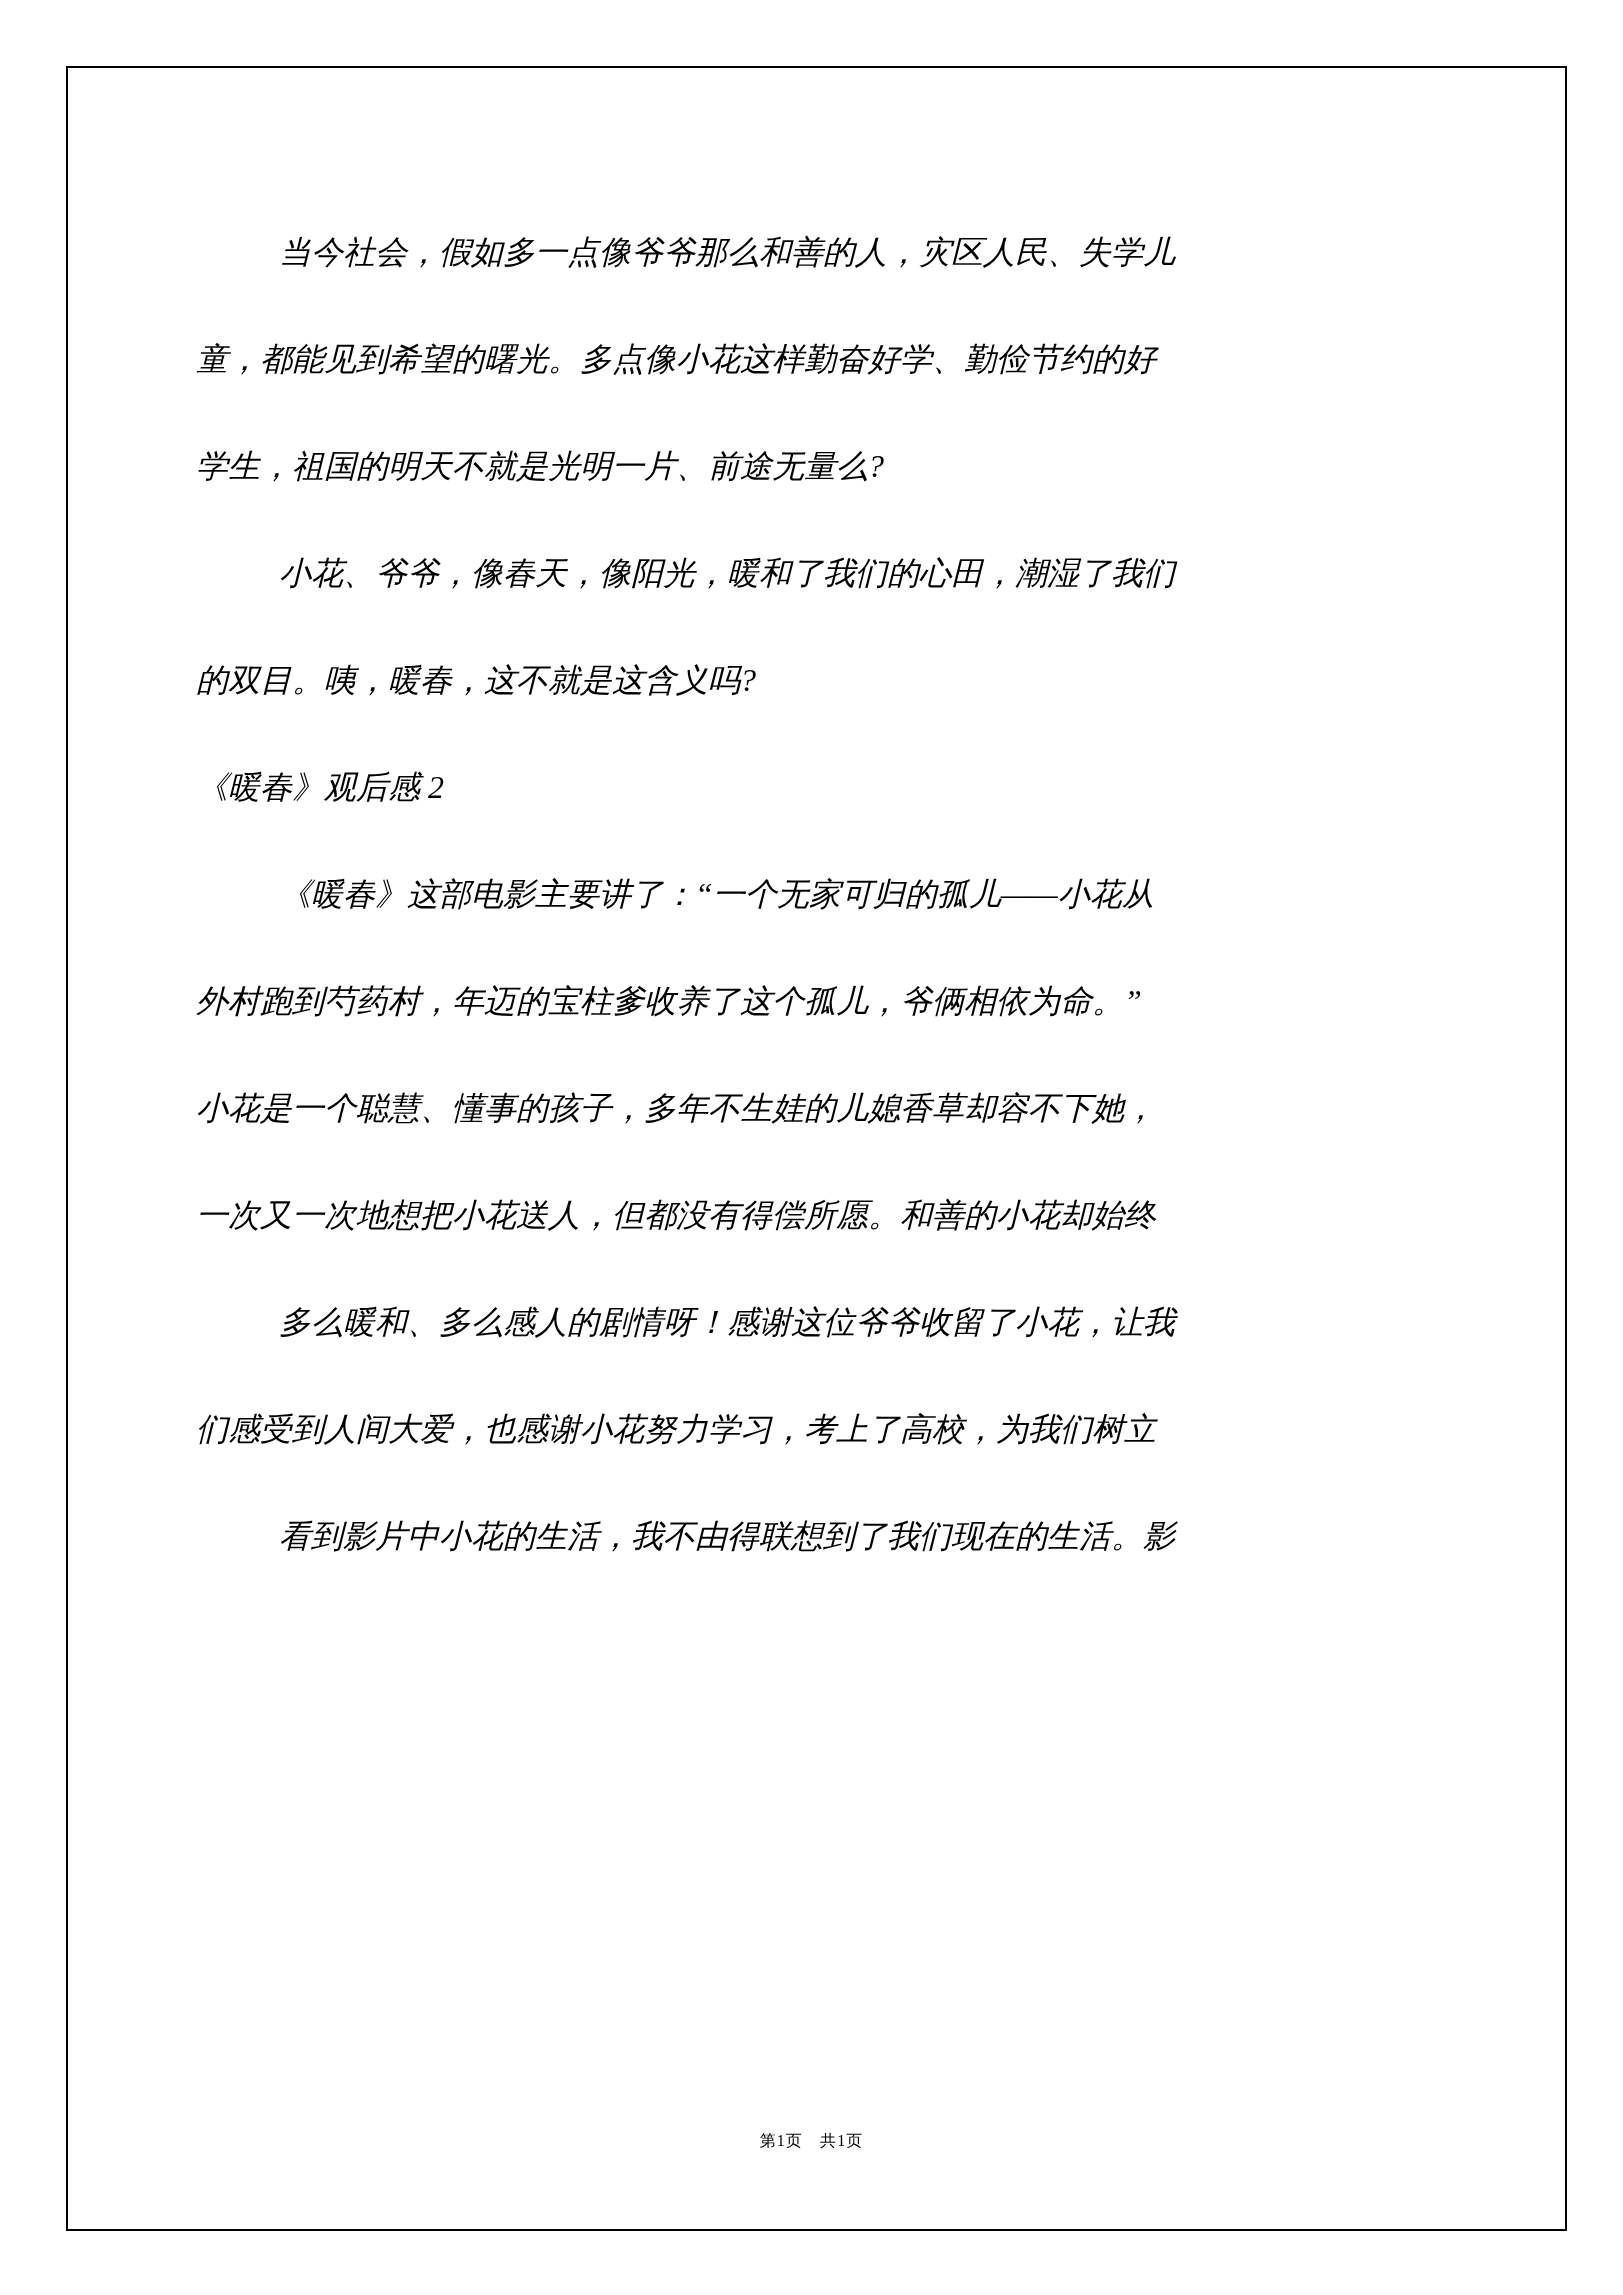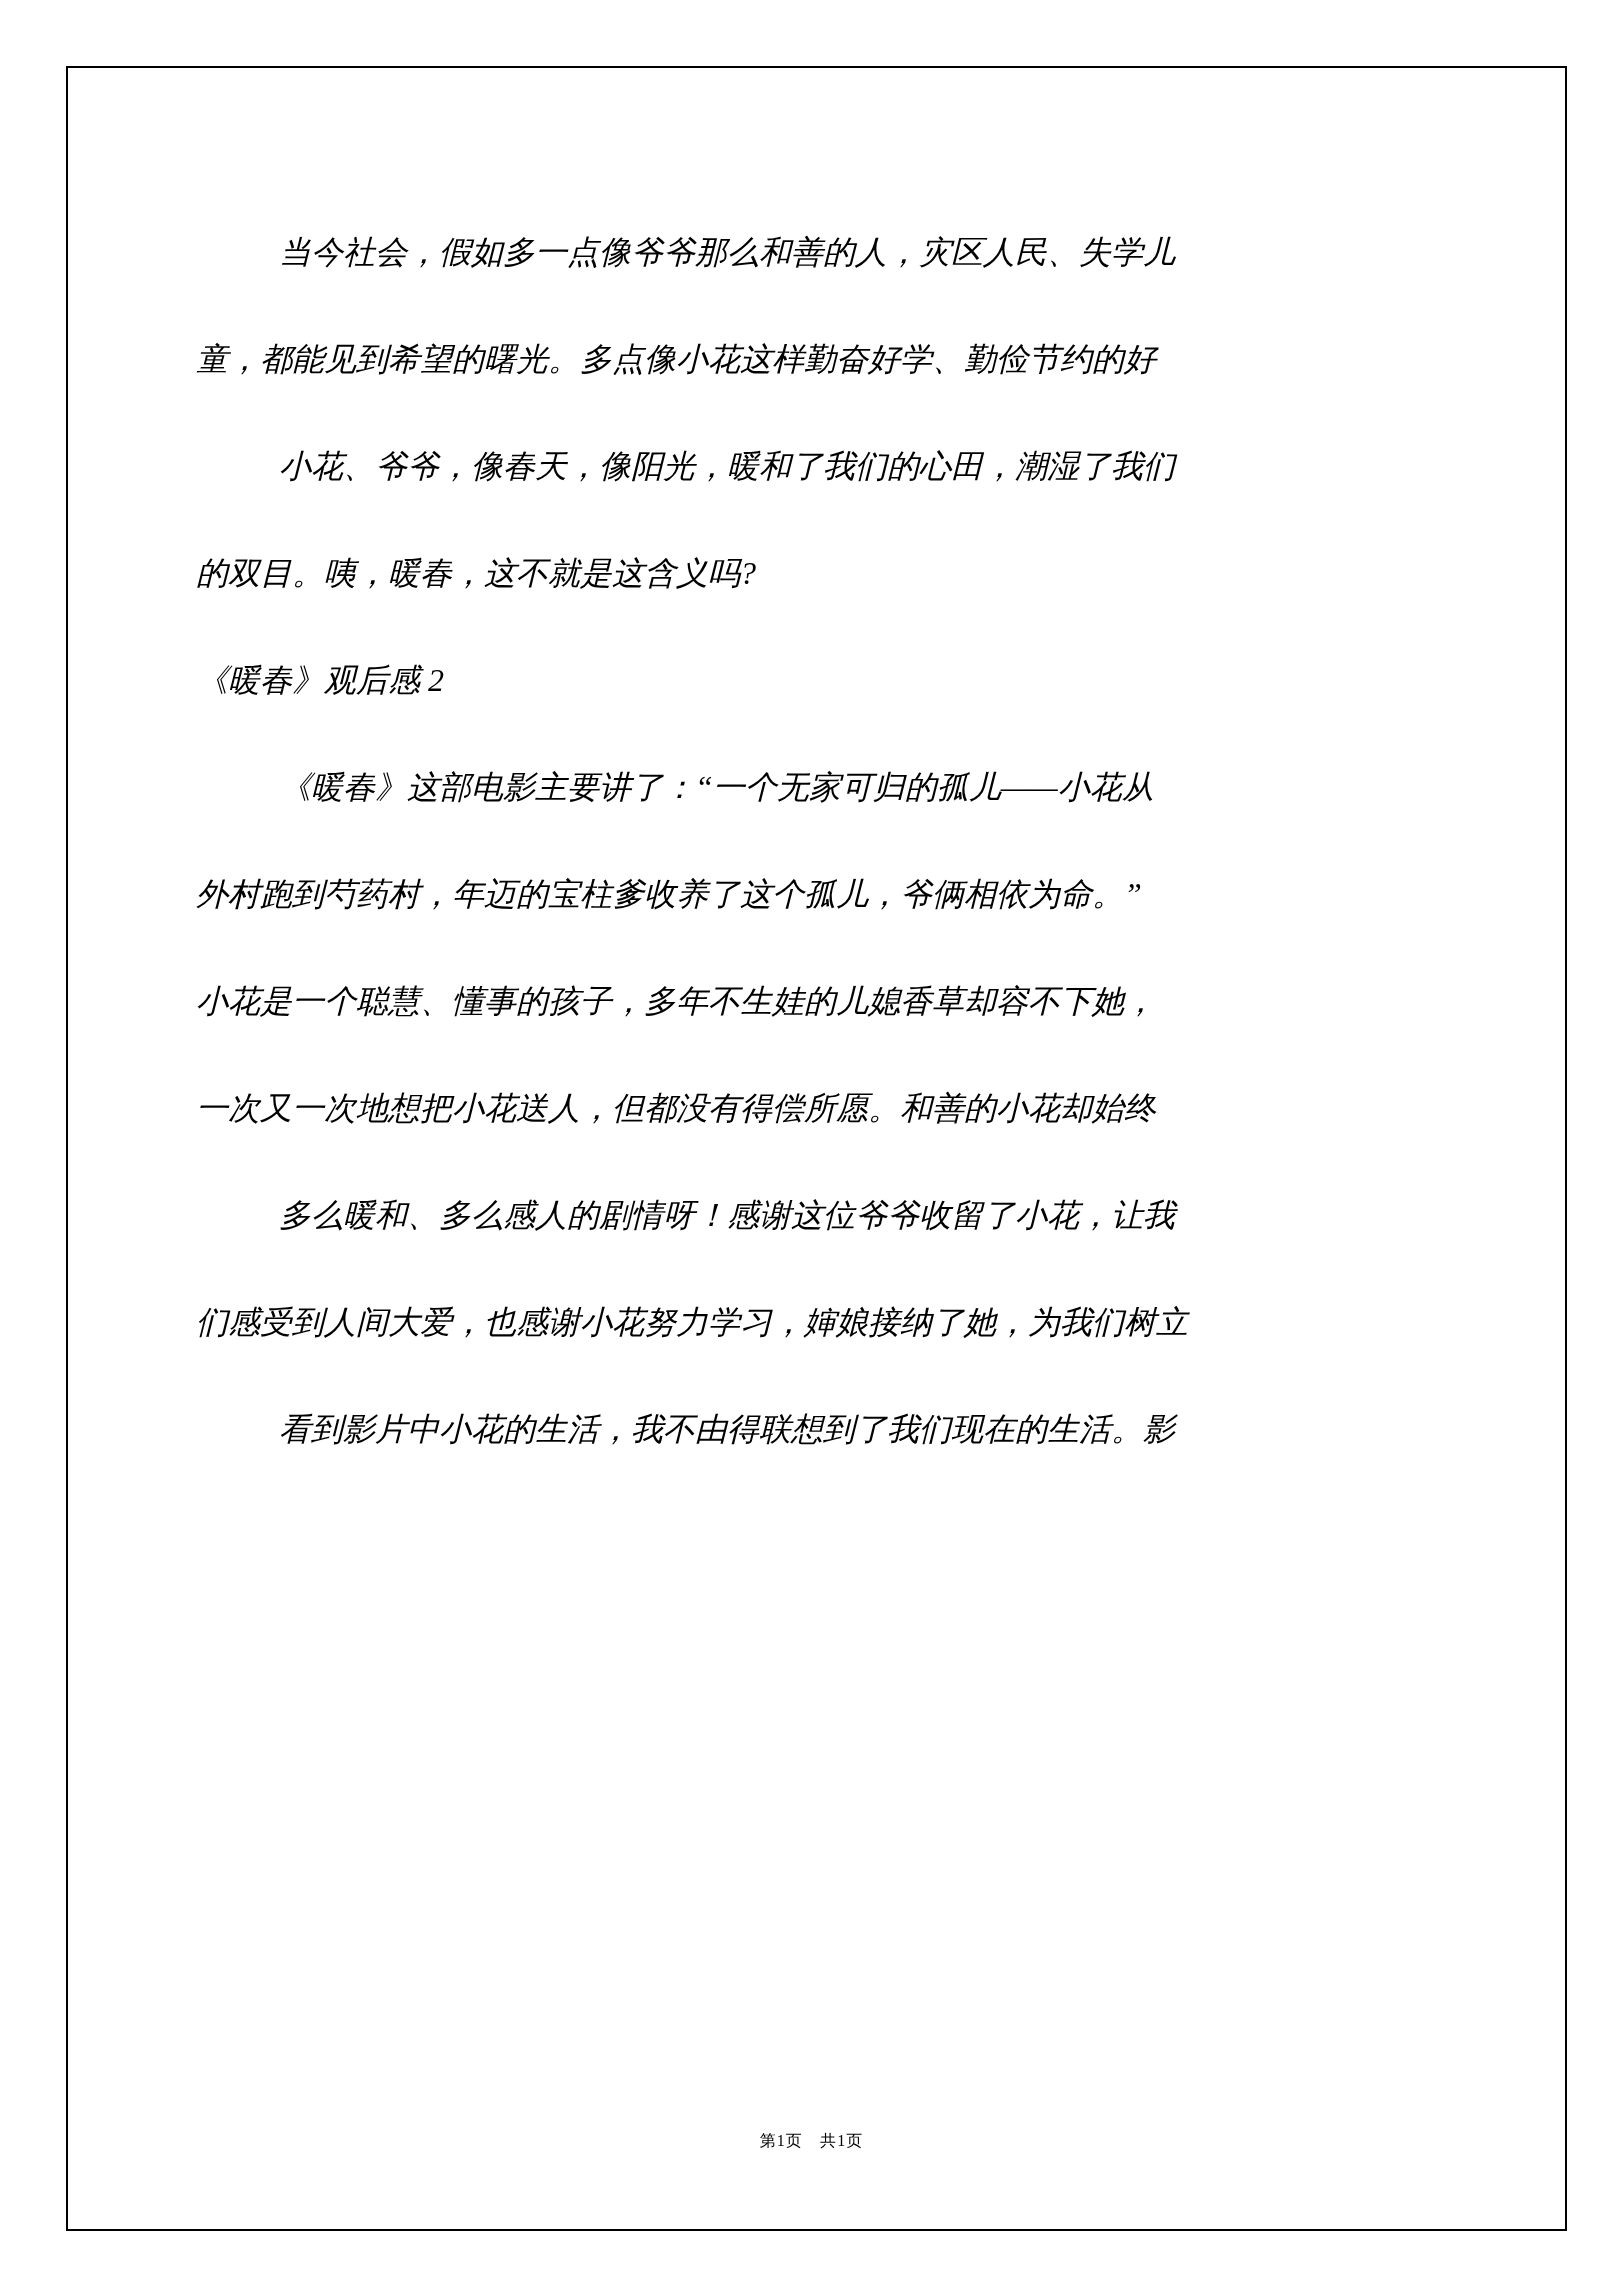--- a/index.html
+++ b/index.html
@@ -58,26 +58,27 @@
   }
 </style>
 </head>
 <body>
 
 <div class="page-frame"></div>
 
 <div class="text-block">
   <div class="line indent">当今社会，假如多一点像爷爷那么和善的人，灾区人民、失学儿</div>
   <div class="line">童，都能见到希望的曙光。多点像小花这样勤奋好学、勤俭节约的好</div>
+  <div class="line">学生，祖国的明天不就是光明一片、前途无量么?</div>
   <div class="line indent">小花、爷爷，像春天，像阳光，暖和了我们的心田，潮湿了我们</div>
   <div class="line">的双目。咦，暖春，这不就是这含义吗?</div>
   <div class="line">《暖春》观后感 2</div>
   <div class="line indent">《暖春》这部电影主要讲了：“一个无家可归的孤儿——小花从</div>
   <div class="line">外村跑到芍药村，年迈的宝柱爹收养了这个孤儿，爷俩相依为命。”</div>
   <div class="line">小花是一个聪慧、懂事的孩子，多年不生娃的儿媳香草却容不下她，</div>
   <div class="line">一次又一次地想把小花送人，但都没有得偿所愿。和善的小花却始终</div>
   <div class="line indent">多么暖和、多么感人的剧情呀！感谢这位爷爷收留了小花，让我</div>
-  <div class="line">们感受到人间大爱，也感谢小花努力学习，婶娘接纳了她，为我们树立</div>
+  <div class="line">们感受到人间大爱，也感谢小花努力学习，考上了高校，为我们树立</div>
   <div class="line indent">看到影片中小花的生活，我不由得联想到了我们现在的生活。影</div>
 </div>
 
 <div class="page-footer">第1页　共1页</div>
 
 
 </body></html>

